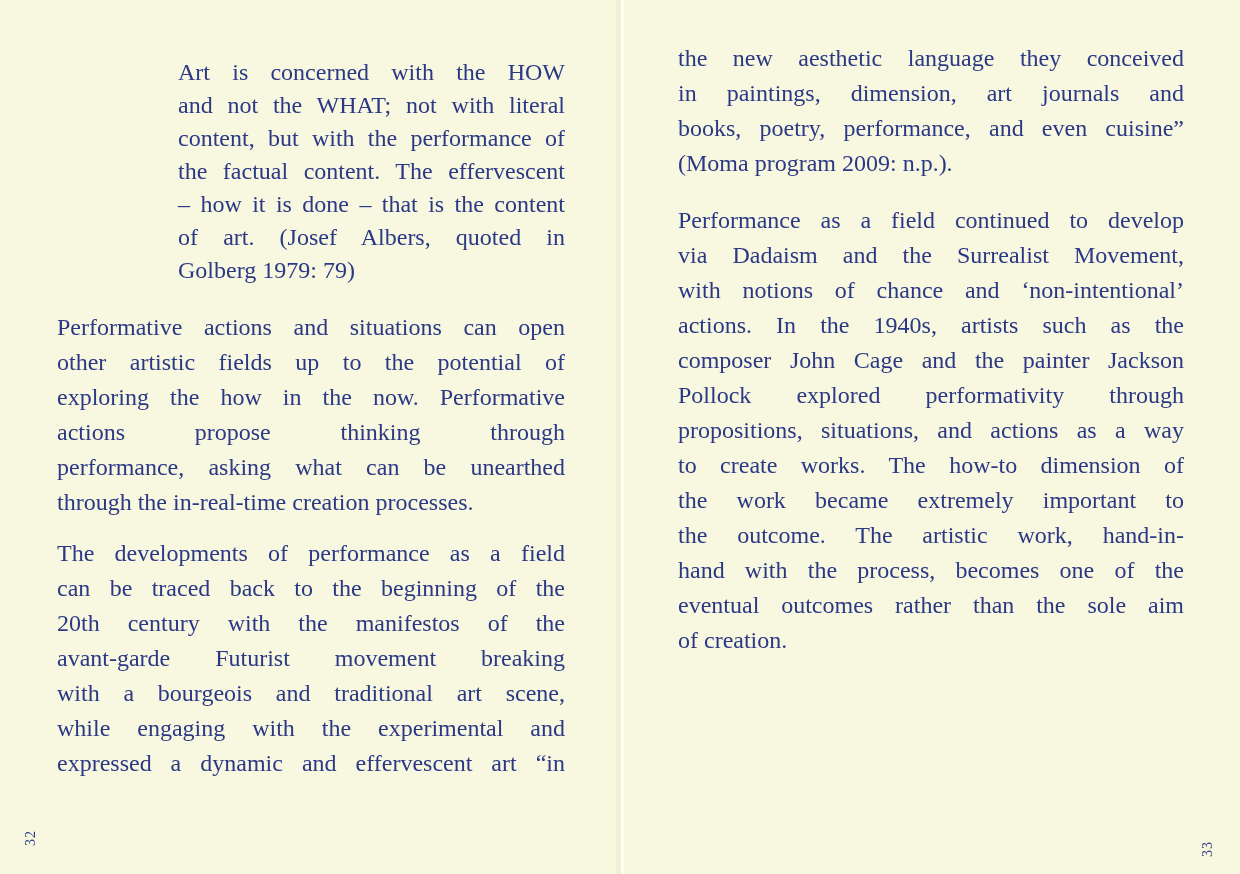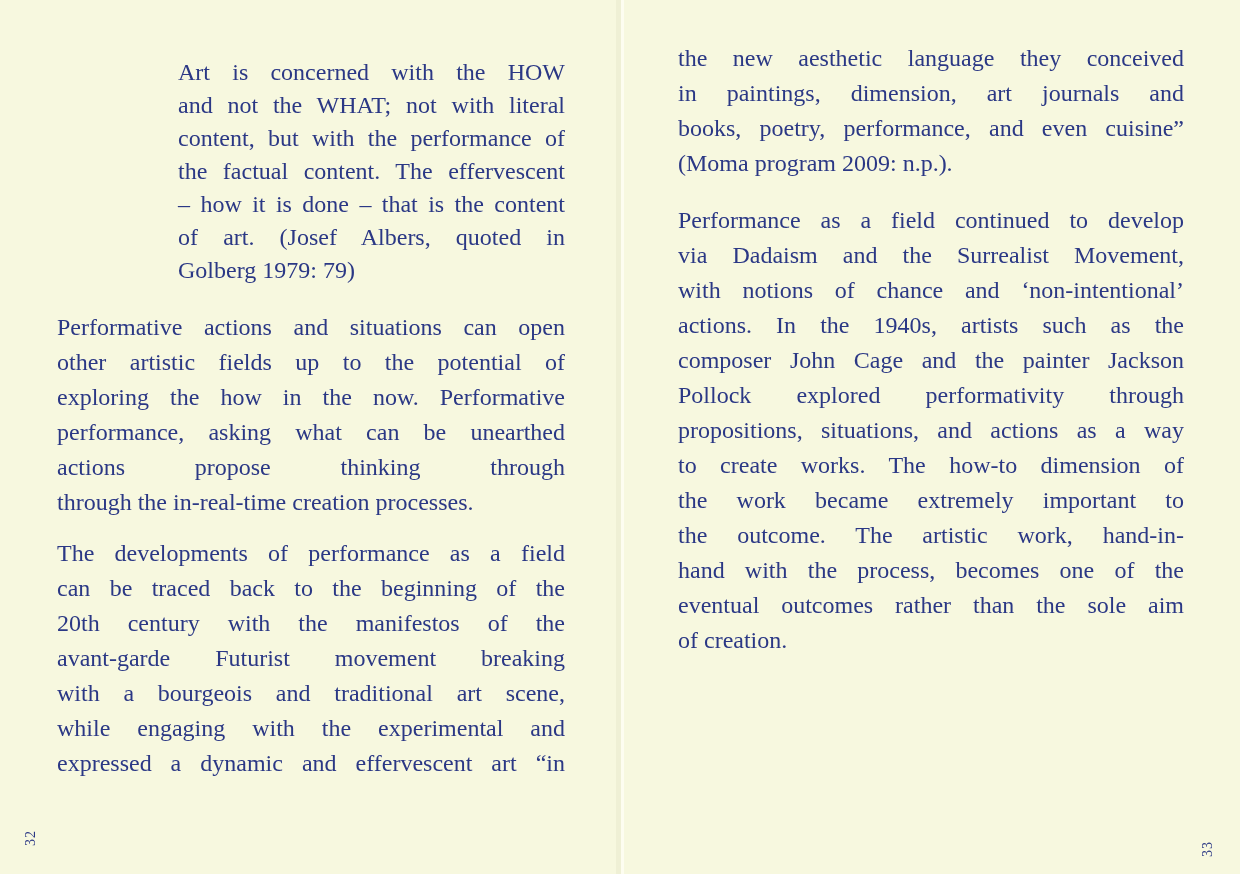--- a/index.html
+++ b/index.html
@@ -81,22 +81,22 @@
     <div class="line">the factual content. The effervescent</div>
     <div class="line">– how it is done – that is the content</div>
     <div class="line">of art. (Josef Albers, quoted in</div>
     <div class="line last">Golberg 1979: 79)</div>
   </div>
 
   <div class="para para-gap-1">
     <div class="line">Performative actions and situations can open</div>
     <div class="line">other artistic fields up to the potential of</div>
     <div class="line">exploring the how in the now. Performative</div>
+    <div class="line">actions propose thinking through</div>
     <div class="line">performance, asking what can be unearthed</div>
-    <div class="line">actions propose thinking through</div>
     <div class="line last">through the in-real-time creation processes.</div>
   </div>
 
   <div class="para para-gap-2">
     <div class="line">The developments of performance as a field</div>
     <div class="line">can be traced back to the beginning of the</div>
     <div class="line">20th century with the manifestos of the</div>
     <div class="line">avant-garde Futurist movement breaking</div>
     <div class="line">with a bourgeois and traditional art scene,</div>
     <div class="line">while engaging with the experimental and</div>

